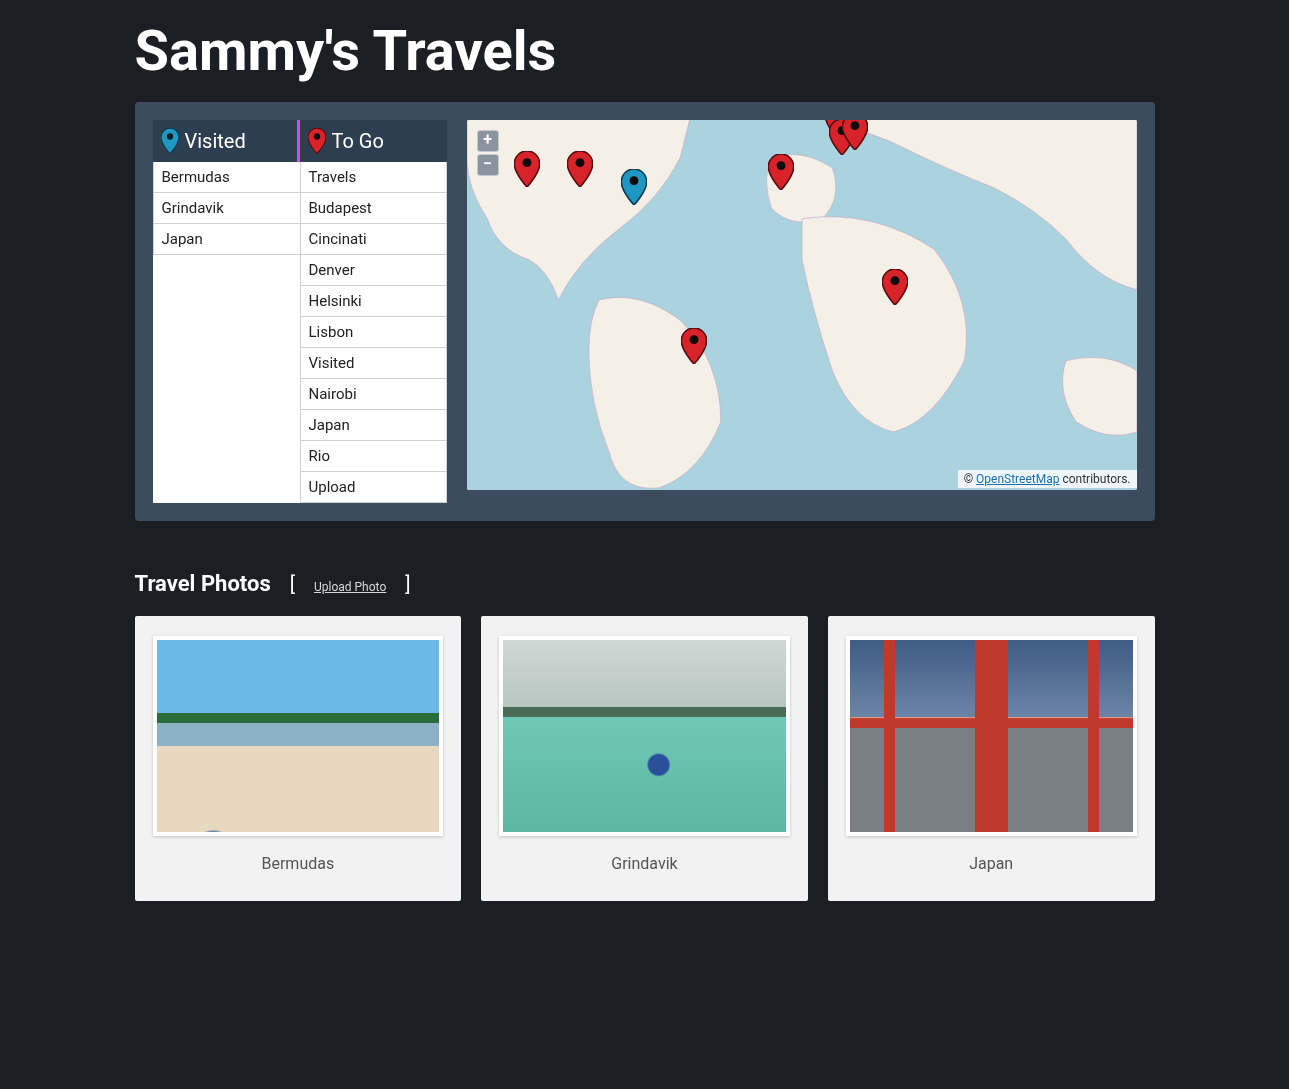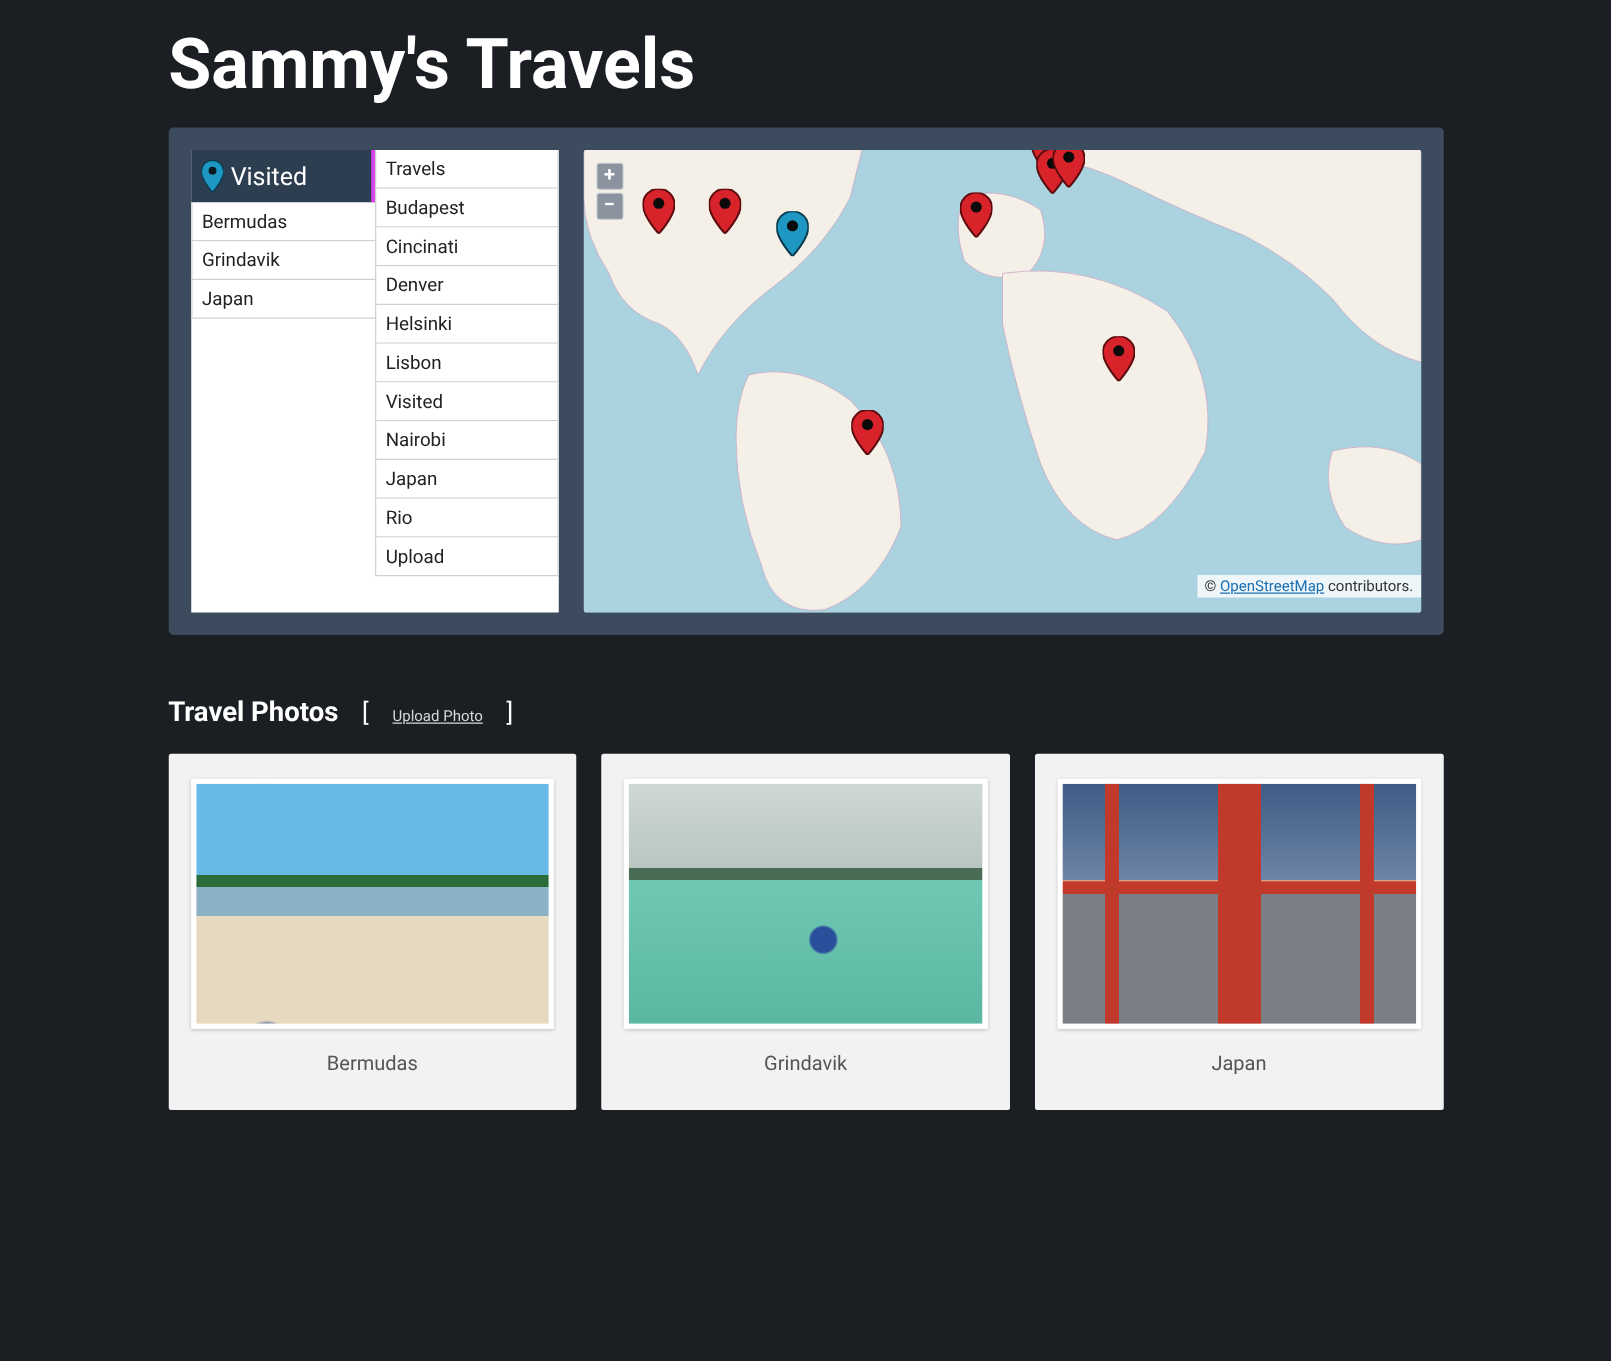--- a/index.html
+++ b/index.html
@@ -82,21 +82,21 @@
     border-radius: 3px;
     font-size: 16px;
     line-height: 18px;
     text-align: center;
     cursor: pointer;
     user-select: none;
     font-weight: bold;
   }
   .attribution {
     position: absolute;
-    bottom: 12px;
+    bottom: 2px;
     right: 0;
     background: rgba(255,255,255,0.8);
     color: #333;
     font-size: 12px;
     padding: 2px 6px;
   }
   .attribution a { color: #1a6fb3; text-decoration: underline; }
   .map-pin {
     position: absolute;
     width: 26px;
@@ -187,20 +187,27 @@
           <span>Visited</span>
         </div>
         <div id="visited-items">
             <div class="list-item">Bermudas</div>
             <div class="list-item">Grindavik</div>
             <div class="list-item">Japan</div>
           </div>
       </div>
 
       <div class="list-col">
+        <div class="list-header">
+          <svg class="pin-icon" viewBox="0 0 24 34">
+            <path d="M12 0C5.4 0 0 5.4 0 12c0 9 12 22 12 22s12-13 12-22C24 5.4 18.6 0 12 0z" fill="#d8232a" stroke="#5a0b0e" stroke-width="1.5"></path>
+            <circle cx="12" cy="11" r="4.2" fill="#0a0a0a"></circle>
+          </svg>
+          <span>To Go</span>
+        </div>
         <div id="togo-items">
             <div class="list-item">Travels</div>
             <div class="list-item">Budapest</div>
             <div class="list-item">Cincinati</div>
             <div class="list-item">Denver</div>
             <div class="list-item">Helsinki</div>
             <div class="list-item">Lisbon</div>
             <div class="list-item">Visited</div>
             <div class="list-item">Nairobi</div>
             <div class="list-item">Japan</div>

